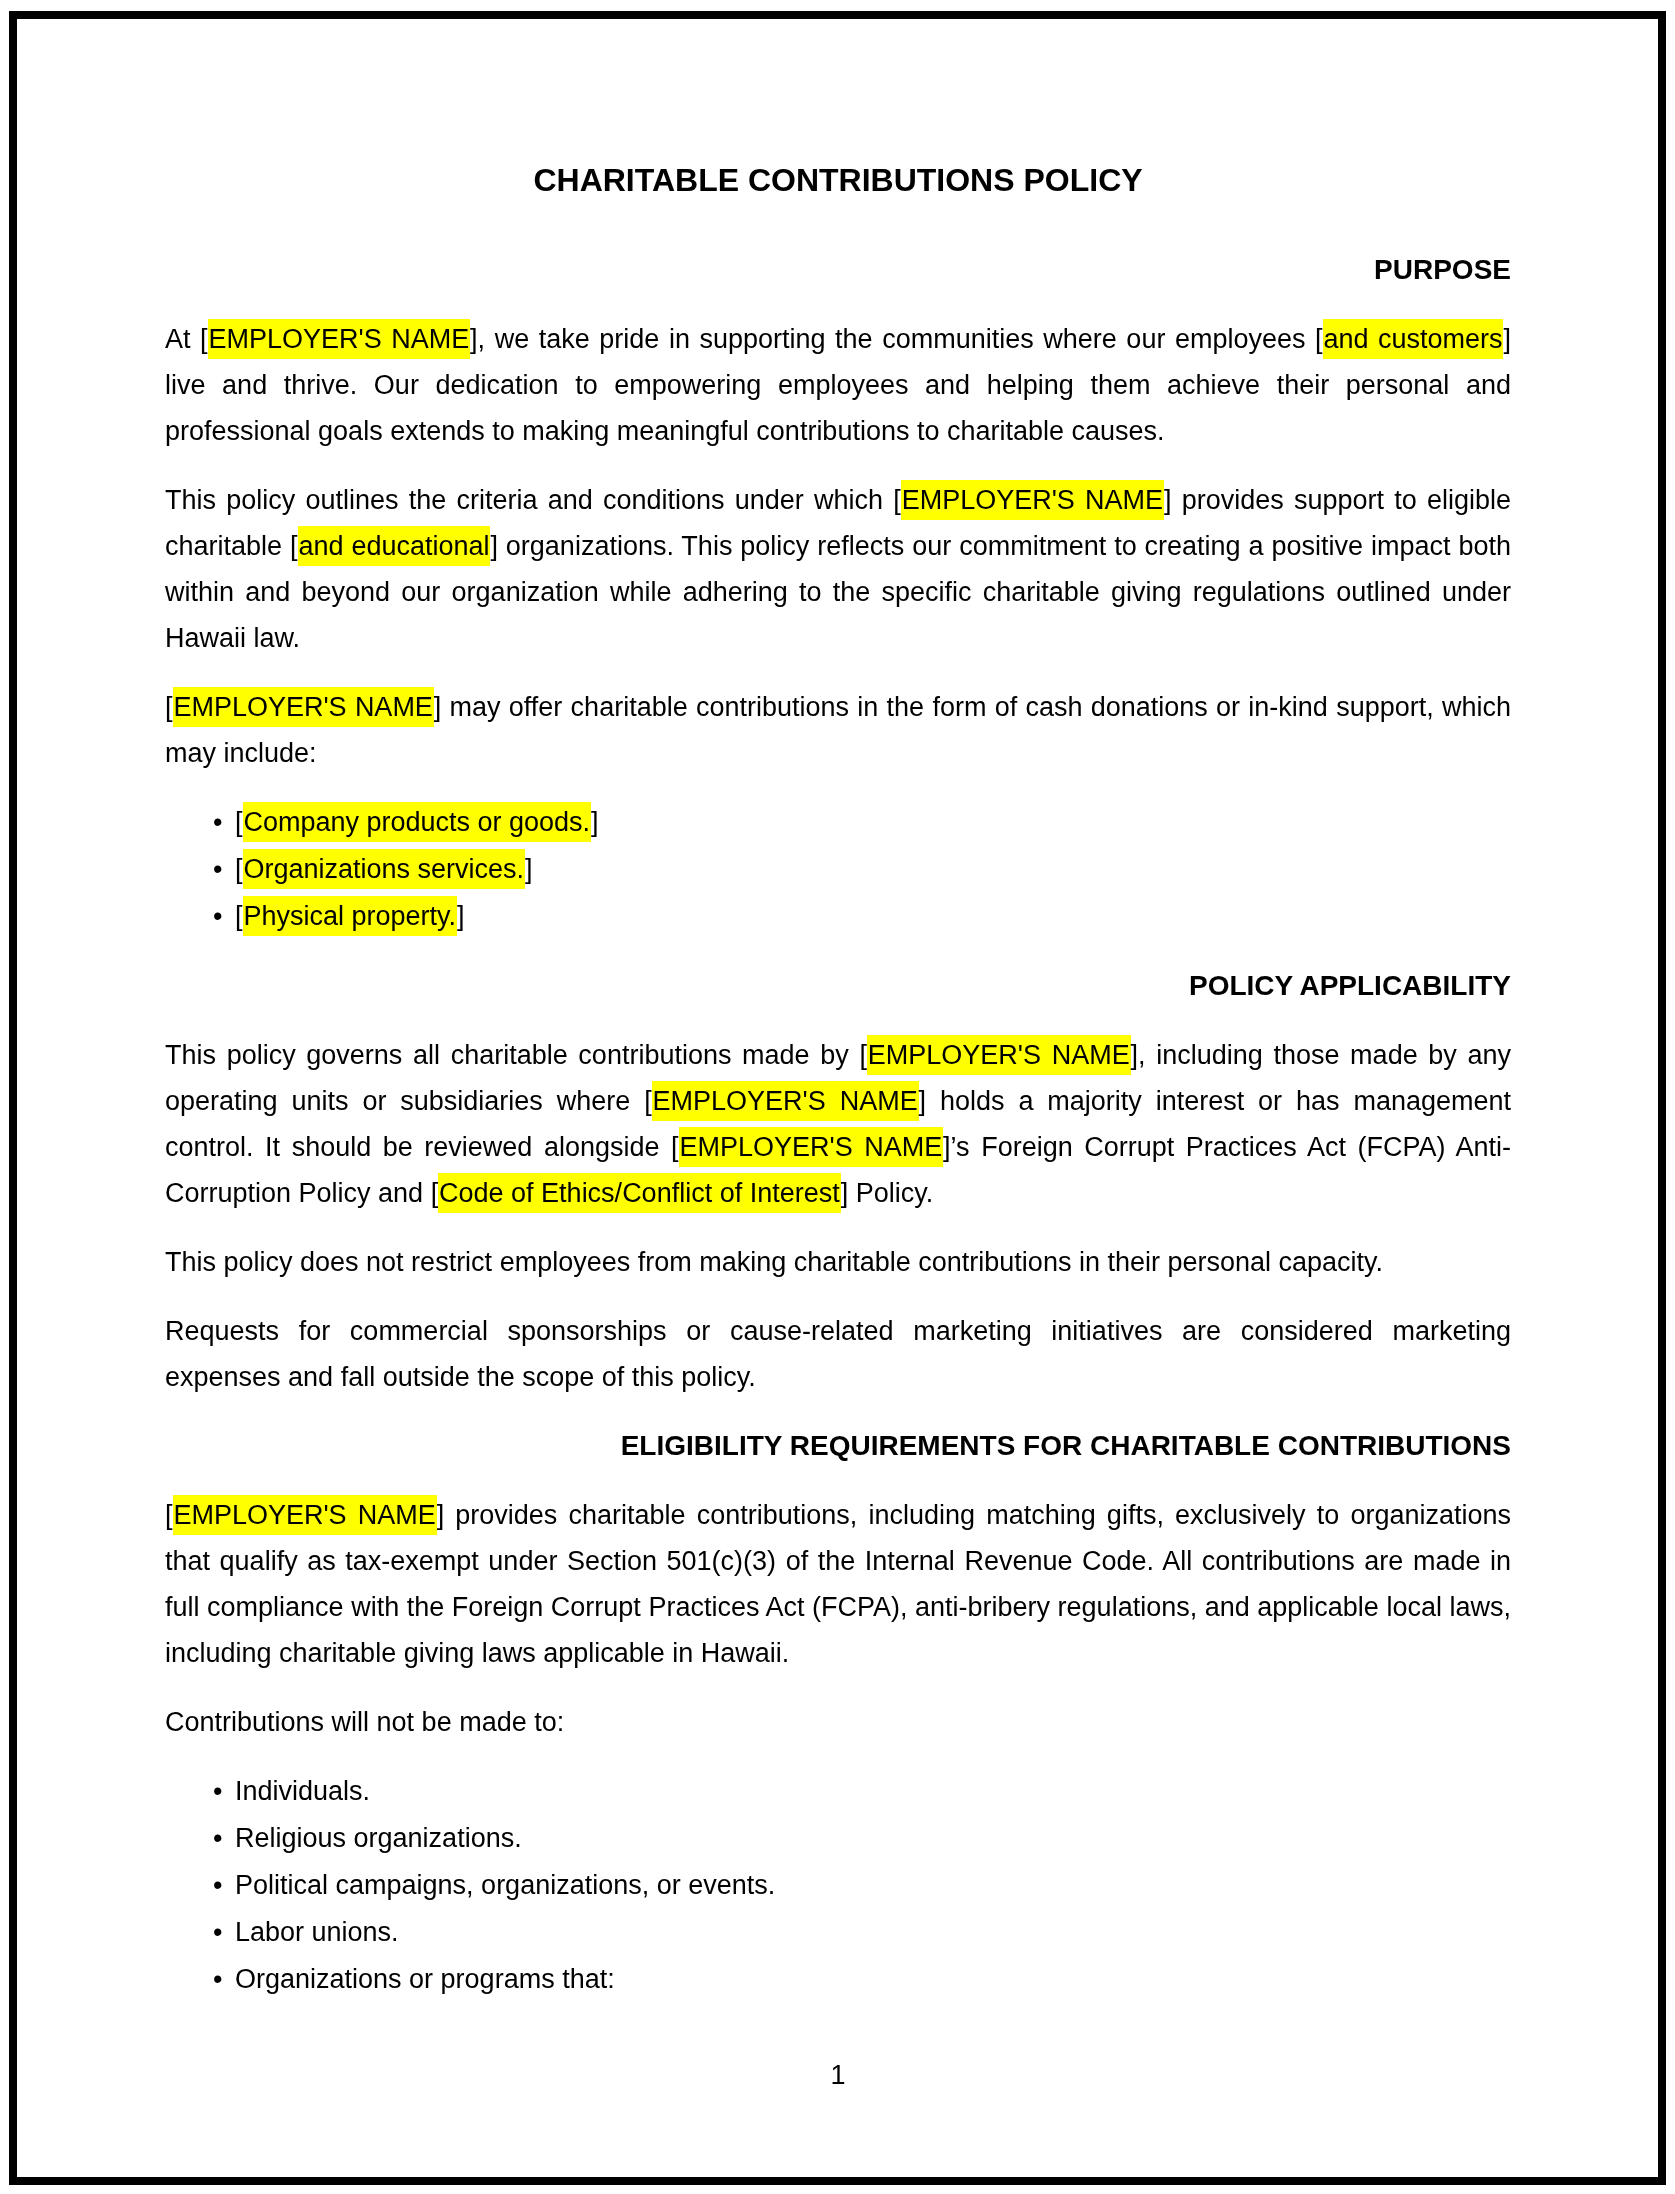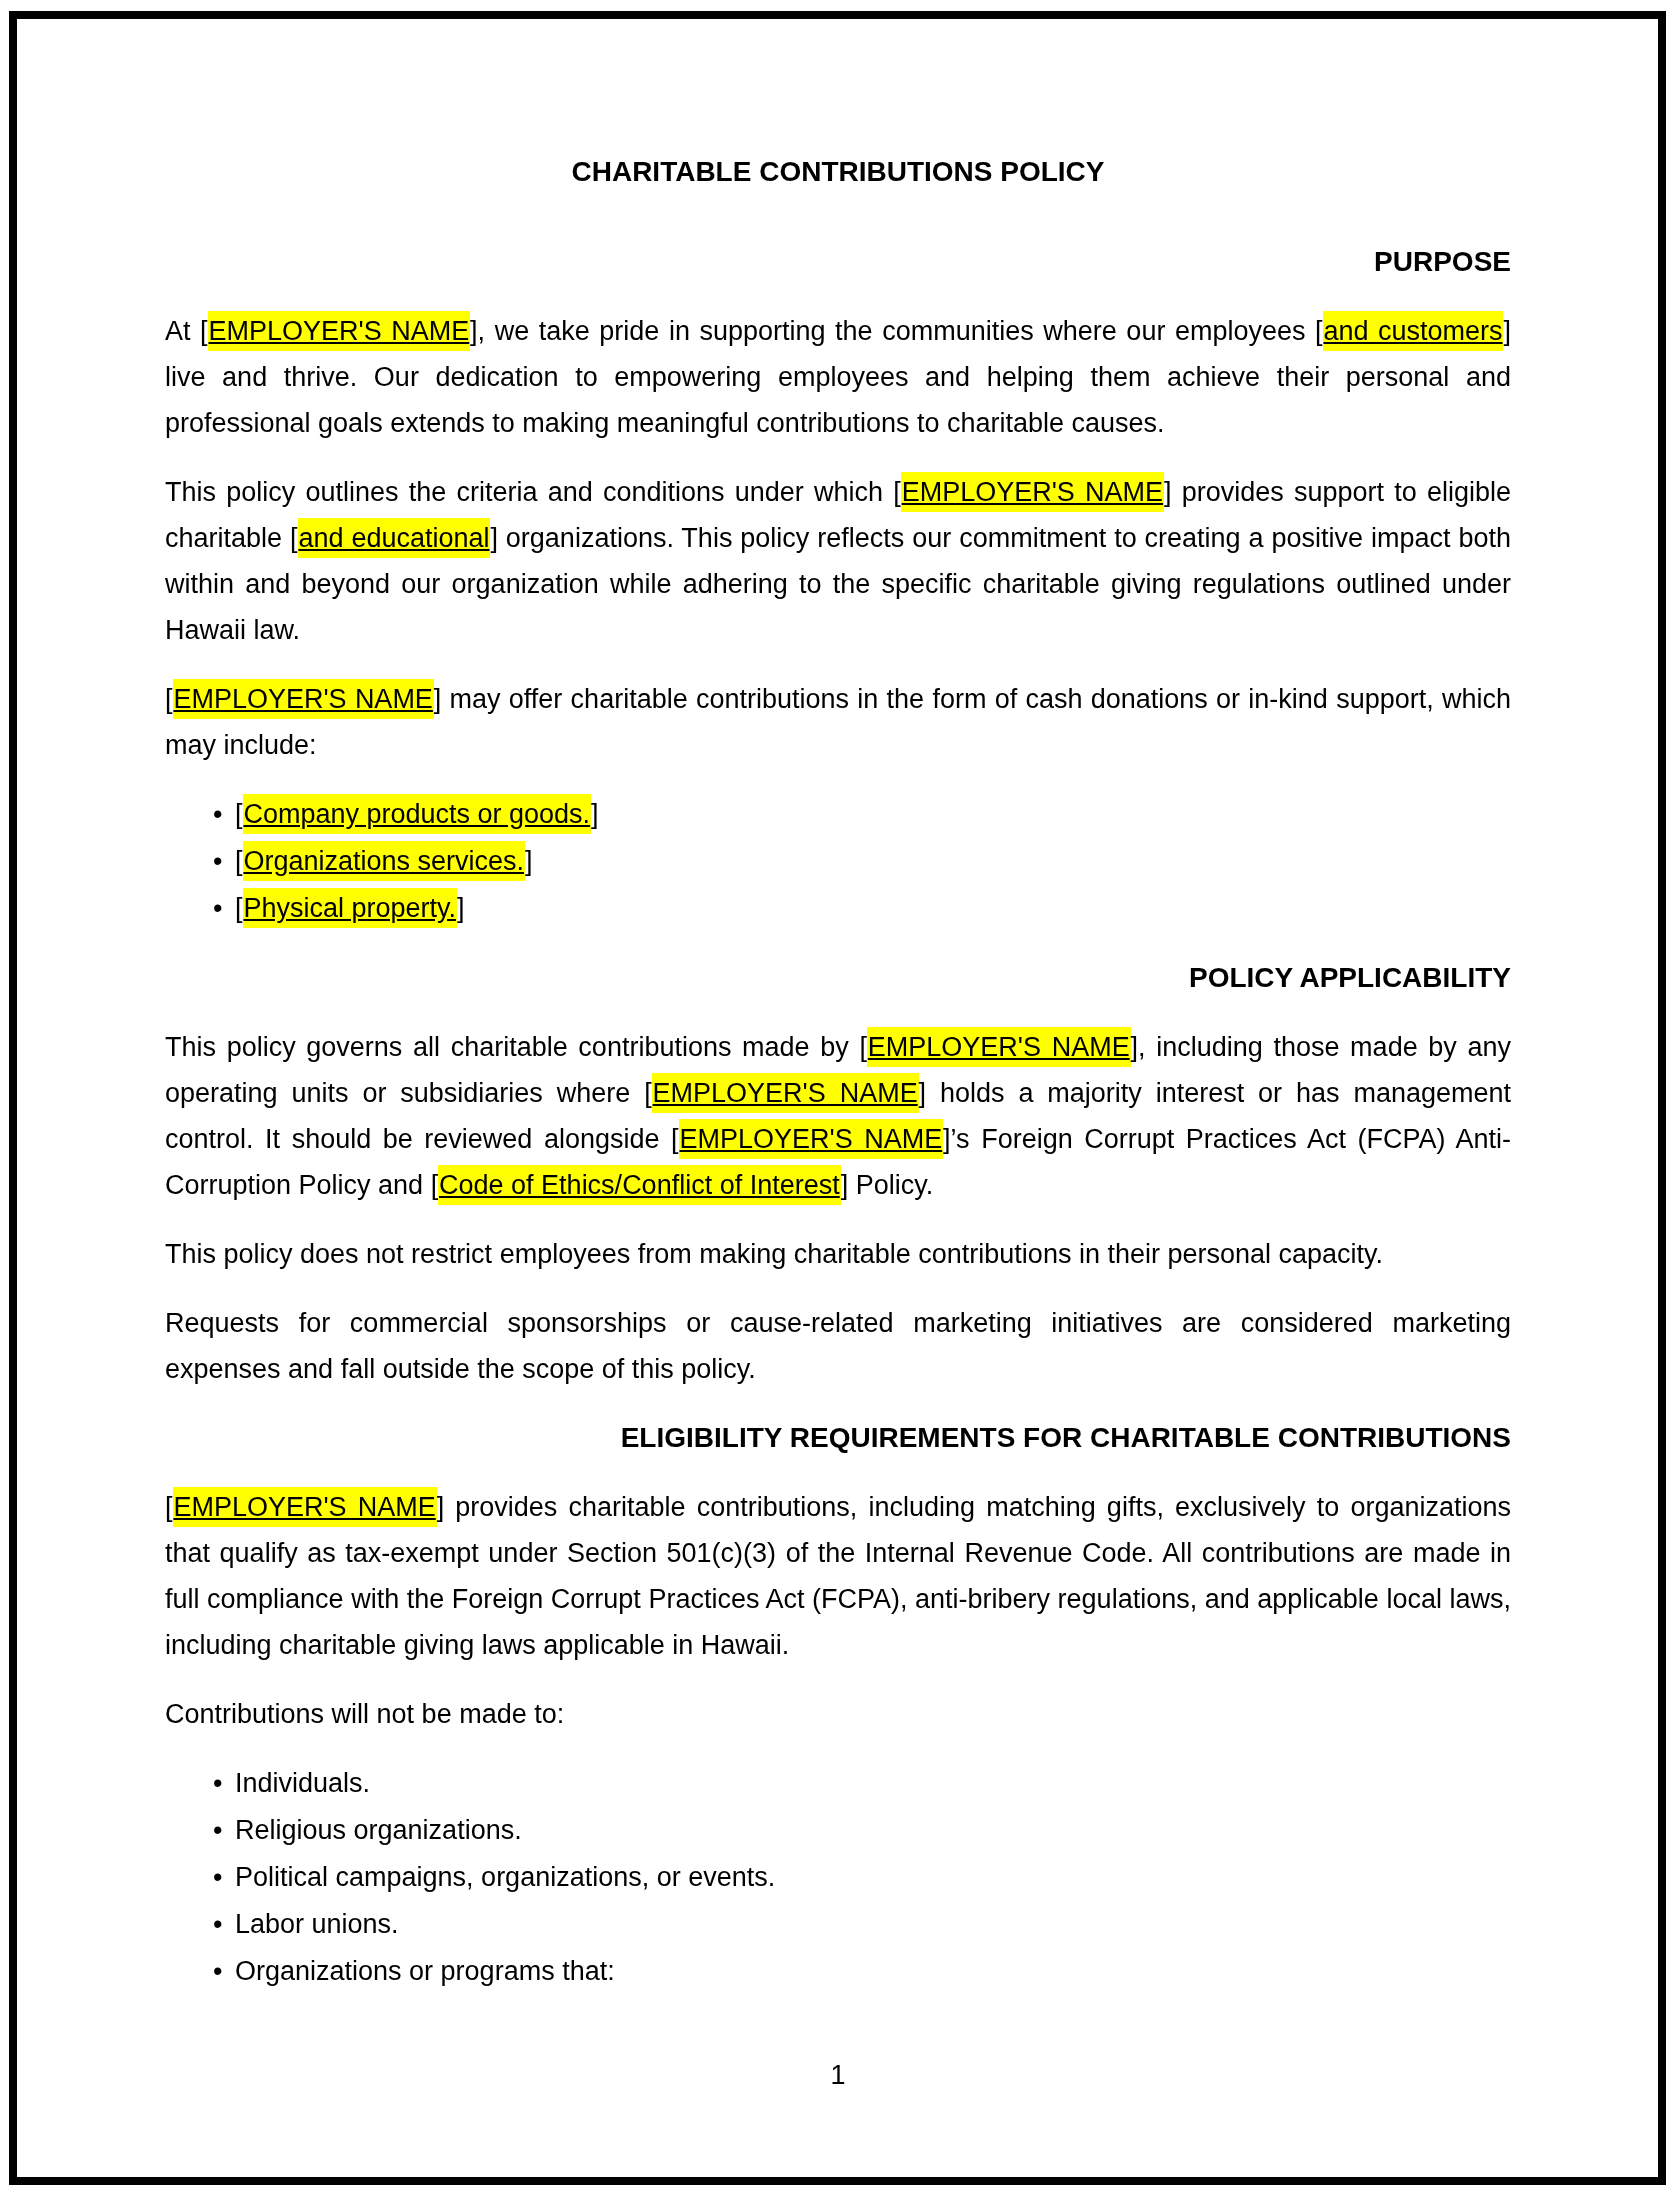--- a/index.html
+++ b/index.html
@@ -25,24 +25,24 @@
     border: 8px solid #000000;
     pointer-events: none;
   }
   .content {
     position: absolute;
     left: 165px;
     right: 165px;
     top: 149px;
   }
   .doc-title {
-    font-size: 28px;
+    font-size: 32px;
     font-weight: bold;
     text-align: center;
-    margin: 0 0 44px 0;
+    margin: 8px 0 44px 0;
     line-height: 46px;
     letter-spacing: 0px;
   }
   h2.section-heading {
     font-size: 28px;
     font-weight: bold;
     margin: 12.3px 0 23px 0;
     line-height: 46px;
     text-align: right;
   }
@@ -65,21 +65,20 @@
     text-align: left;
   }
   ul.doc-bullets li .bullet-glyph {
     position: absolute;
     left: 48px;
     top: 0;
   }
   .hl {
     background: #ffff00;
     padding: 5.3px 0.9px;
-    text-decoration: underline;
   }
   .page-footer {
     position: absolute;
     left: 0;
     right: 0;
     top: 2052px;
     text-align: center;
     font-size: 27px;
     line-height: 46px;
   }

